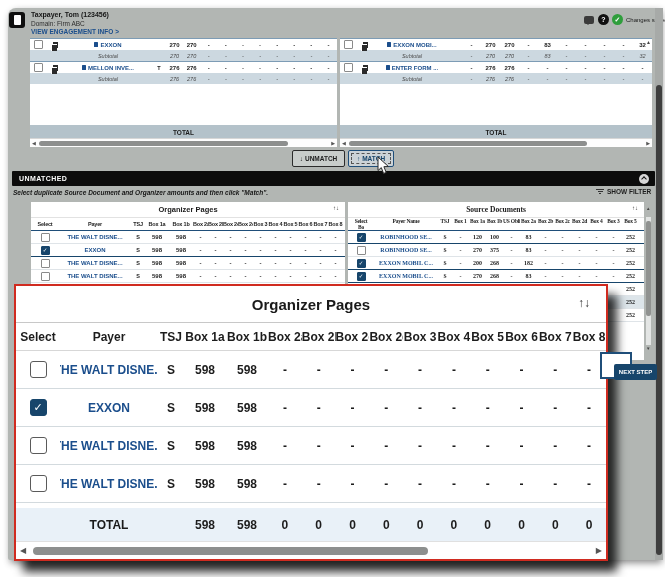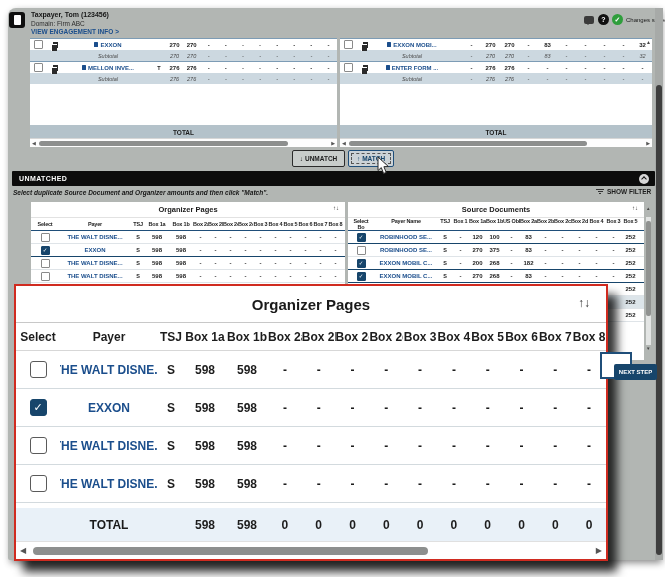--- a/index.html
+++ b/index.html
@@ -55,21 +55,21 @@
   .chev{width:3px;height:3px;border-left:1.5px solid #111;border-top:1.5px solid #111;transform:rotate(45deg);margin-top:1px;}
   .instruction{left:13px;top:189px;font-size:6.5px;font-weight:bold;font-style:italic;color:#161616;}
   .show-filter{left:596px;top:188px;display:flex;align-items:center;gap:3px;cursor:pointer;}
   .show-filter .txt{font-size:6.5px;font-weight:bold;color:#1d1d1d;}
   .funnel{display:flex;flex-direction:column;align-items:center;gap:1px;}
   .funnel b{display:block;height:1.2px;background:#333;}
   .funnel b:nth-child(1){width:8px;}.funnel b:nth-child(2){width:5px;}.funnel b:nth-child(3){width:2px;}
   
   .stable{top:202px;height:158px;background:#fff;overflow:hidden;z-index:10;}
   #t-org{left:31px;width:314px;}
-  #t-src{left:348px;width:296px;}
+  #t-src{left:348px;width:296px;font-family:Liberation Serif, serif;}
   .t-title{height:15px;position:relative;display:flex;align-items:center;justify-content:center;font-size:7.5px;font-weight:bold;color:#1a1a1a;border-bottom:1px solid #e2e2e2;}
   .sort-ic{position:absolute;right:6px;top:3px;font-size:6px;color:#333;cursor:pointer;}
   .t-head,.t-row{display:grid;align-items:center;}
   #t-org .t-head,#t-org .t-row{grid-template-columns:28px 72px 14px 24px 24px repeat(10,15px);}
   #t-src .t-head,#t-src .t-row{grid-template-columns:26px 64px 14px repeat(11,17px);}
   .t-head{height:12px;border-bottom:1px solid #1f4e79;}
   .t-head .hc{font-size:5.5px;font-weight:bold;letter-spacing:-.2px;}
   .t-row{height:12px;border-bottom:1px solid #dfe4e8;cursor:pointer;}
   .t-row.active{border-bottom:1.5px solid #17456b;}
   .t-row .val{font-weight:bold;}

